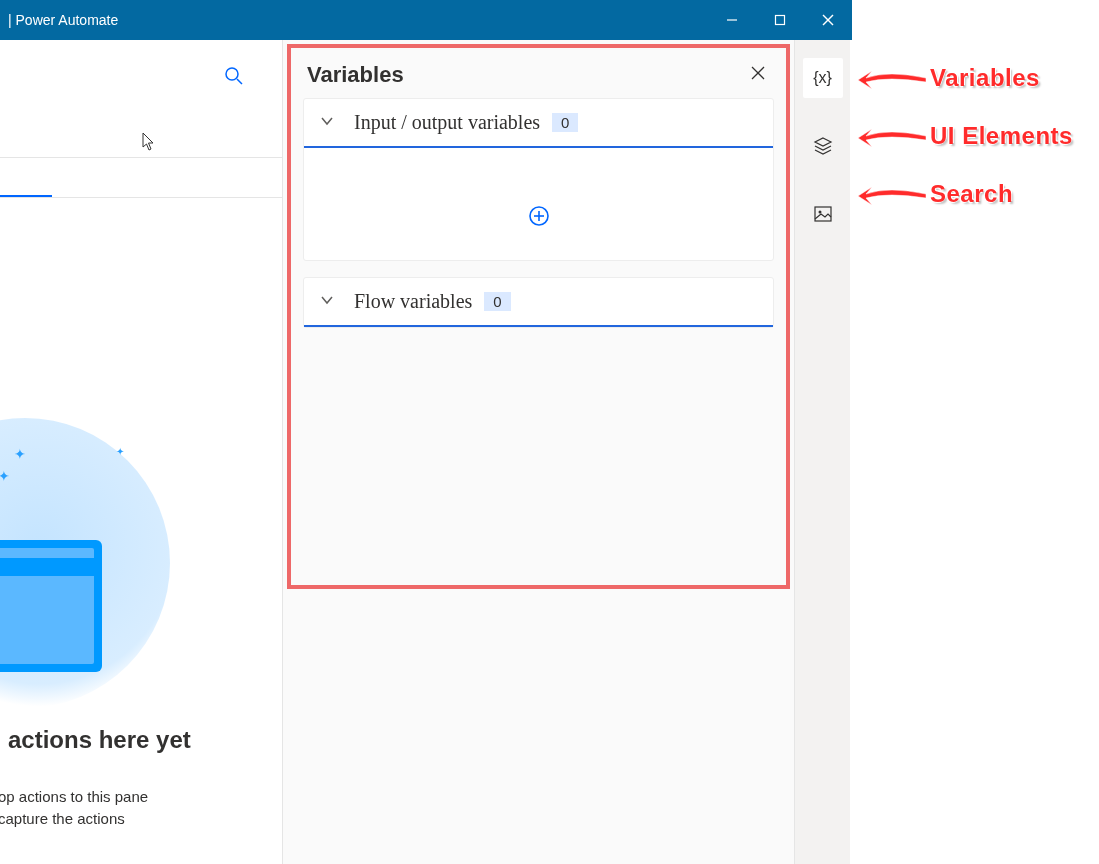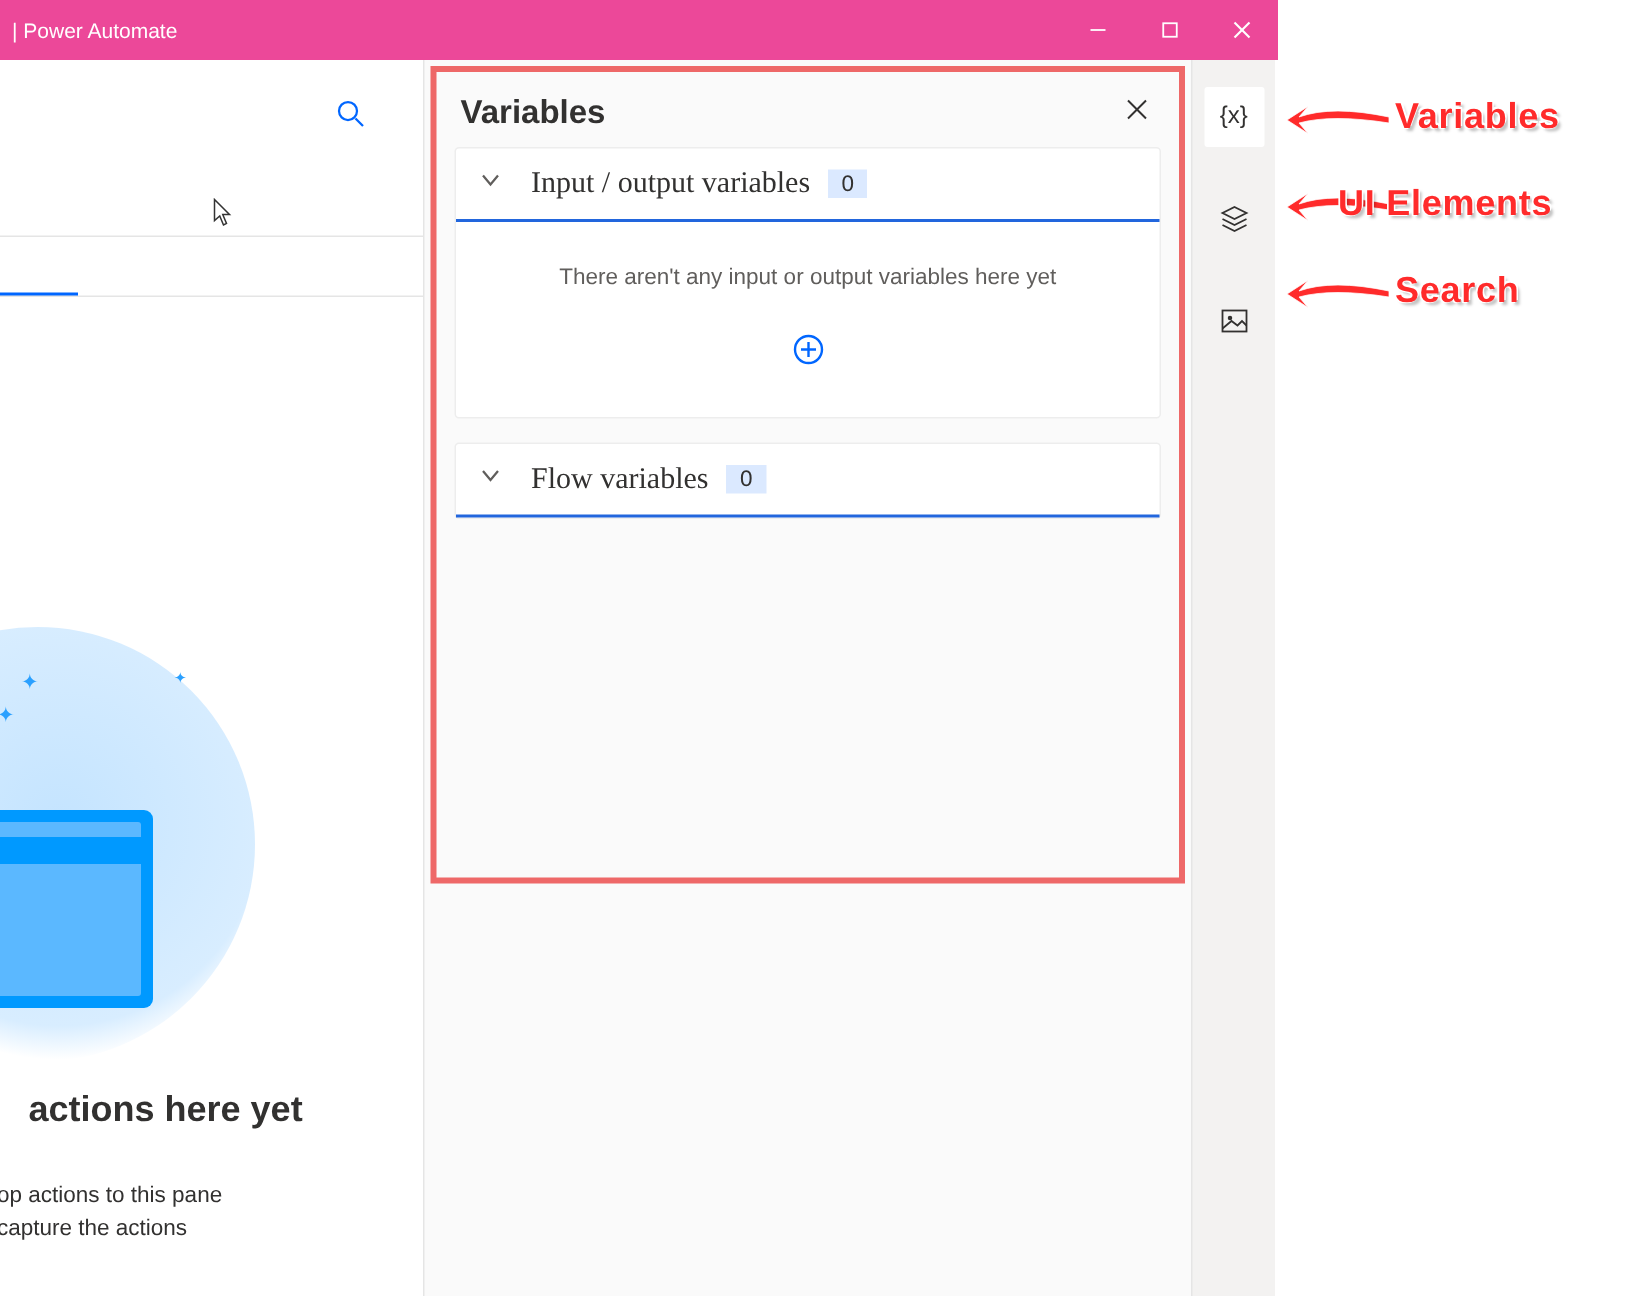--- a/index.html
+++ b/index.html
@@ -1,18 +1,18 @@
 <!DOCTYPE html>
 <html><head>
   <meta charset="utf-8">
   <style>
     * { box-sizing: border-box; margin: 0; padding: 0; }
     body { font-family: "Segoe UI", Arial, sans-serif; background: #fff; width: 1099px; height: 864px; overflow: hidden; position: relative; }
 
-    .titlebar { background: #ec4899; height: 40px; display: flex; align-items: center; justify-content: space-between; color: #fff; padding-left: 8px; width: 852px; }
+    .titlebar { background: #0369a1; height: 40px; display: flex; align-items: center; justify-content: space-between; color: #fff; padding-left: 8px; width: 852px; }
     .titlebar-left { display: flex; align-items: center; font-size: 14px; }
     .titlebar-controls { display: flex; align-items: center; }
     .win-btn { width: 48px; height: 40px; display: flex; align-items: center; justify-content: center; cursor: pointer; }
     .win-btn svg { stroke: #fff; }
 
     .app-body { display: flex; flex-direction: row; height: calc(864px - 40px); }
 
     .left-area { width: 282px; position: relative; background: #fff; border-right: 1px solid transparent; }
     .search-btn { position: absolute; top: 26px; left: 224px; }
     .search-btn svg { stroke: #0066ff; }
@@ -25,21 +25,21 @@
 
     .empty-illus { position: absolute; top: 378px; left: -120px; width: 290px; height: 290px; background: radial-gradient(circle at 55% 45%, #c4e4ff 0%, #d8edff 60%, rgba(216,237,255,0) 70%); border-radius: 50%; }
     .laptop { position: absolute; top: 500px; left: -90px; width: 192px; height: 132px; background: #0099ff; border-radius: 6px; }
     .laptop-inner { position: absolute; top: 8px; left: 8px; right: 8px; bottom: 8px; background: #5bb8ff; border-radius: 2px; }
     .laptop-row1 { position: absolute; top: 10px; left: 0; right: 0; height: 18px; background: #0099ff; }
     .sparkle { position: absolute; color: #2aa0ff; font-size: 14px; }
     .s1 { top: 406px; left: 14px; }
     .s2 { top: 428px; left: -2px; }
     .s3 { top: 406px; left: 116px; font-size: 10px; }
 
-    .empty-title { position: absolute; top: 686px; left: 19px; font-size: 24px; font-weight: 600; color: #323130; }
+    .empty-title { position: absolute; top: 686px; left: 8px; font-size: 24px; font-weight: 600; color: #323130; }
     .empty-sub1 { position: absolute; top: 748px; left: -2px; font-size: 15px; color: #323130; }
     .empty-sub2 { position: absolute; top: 770px; left: -2px; font-size: 15px; color: #323130; }
 
     .variables-panel { width: 512px; background: #fafafa; border-left: 1px solid #e5e5e5; position: relative; }
     .panel-inner { border: 4px solid rgba(236, 72, 72, 0.82); margin: 4px; padding: 10px 12px 16px 12px; height: 545px; }
 
     .panel-header { display: flex; align-items: center; justify-content: space-between; padding: 4px 8px 10px 4px; }
     .panel-title { font-size: 22px; font-weight: 600; color: #323130; }
     .panel-close { cursor: pointer; }
 
@@ -141,21 +141,20 @@
         <div class="section-header">
           <span class="chev">
             <svg width="14" height="14" viewBox="0 0 14 14">
                 <path d="M2 4 L7 10 L12 4" fill="none" stroke="#605e5c" stroke-width="1.5"></path>
               </svg>
           </span>
           <span class="section-title">Input / output variables</span>
           <span class="badge">0</span>
         </div>
         <div class="section-body">
-          <div class="section-msg">There aren't any input or output variables here yet</div>
           <div class="add-btn">
             <svg width="24" height="24" viewBox="0 0 24 24">
                 <circle cx="12" cy="12" r="9" fill="none" stroke="#0066ff" stroke-width="1.6"></circle>
                 <line x1="12" y1="7" x2="12" y2="17" stroke="#0066ff" stroke-width="1.6"></line>
                 <line x1="7" y1="12" x2="17" y2="12" stroke="#0066ff" stroke-width="1.6"></line>
               </svg>
           </div>
         </div>
       </div>
 
@@ -200,20 +199,20 @@
       <path d="M68 12 Q30 4 8 12 L14 5 L0 14 L14 23 L8 16 Q30 10 68 16 Z"></path>
     </svg>
 </div>
 <div class="annotation" style="top:64px; left:930px;">Variables</div>
 
 <div class="arrow" style="top:124px; left:858px;">
   <svg width="68" height="28" viewBox="0 0 68 28">
       <path d="M68 12 Q30 4 8 12 L14 5 L0 14 L14 23 L8 16 Q30 10 68 16 Z"></path>
     </svg>
 </div>
-<div class="annotation" style="top:122px; left:892px;">UI Elements</div>
+<div class="annotation" style="top:122px; left:930px;">UI Elements</div>
 
 <div class="arrow" style="top:182px; left:858px;">
   <svg width="68" height="28" viewBox="0 0 68 28">
       <path d="M68 12 Q30 4 8 12 L14 5 L0 14 L14 23 L8 16 Q30 10 68 16 Z"></path>
     </svg>
 </div>
 <div class="annotation" style="top:180px; left:930px;">Search</div>
 
 </body></html>

